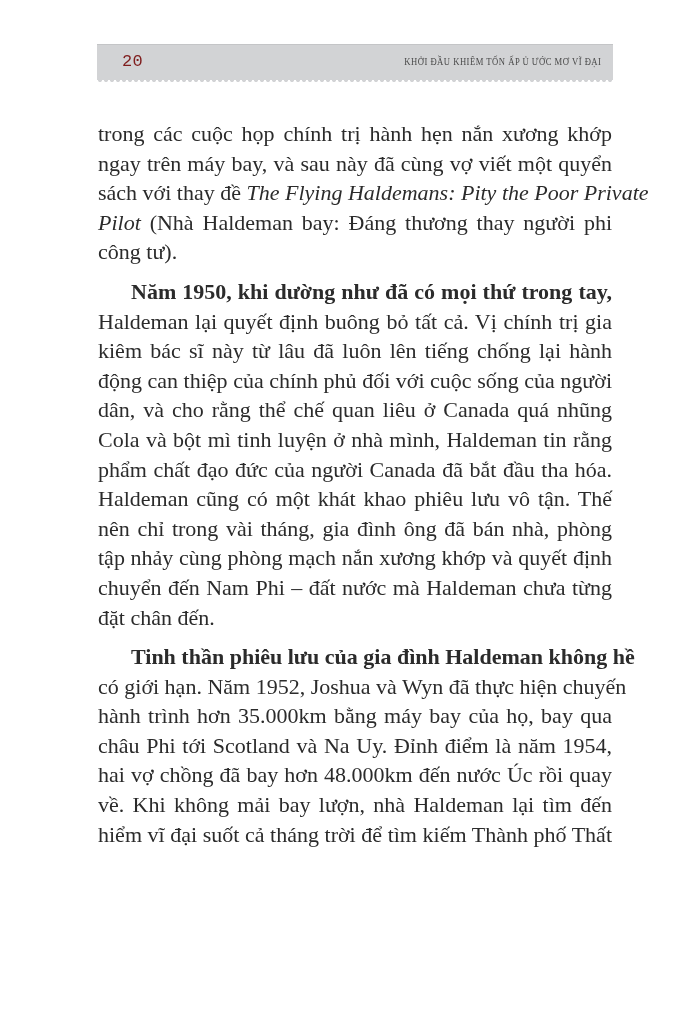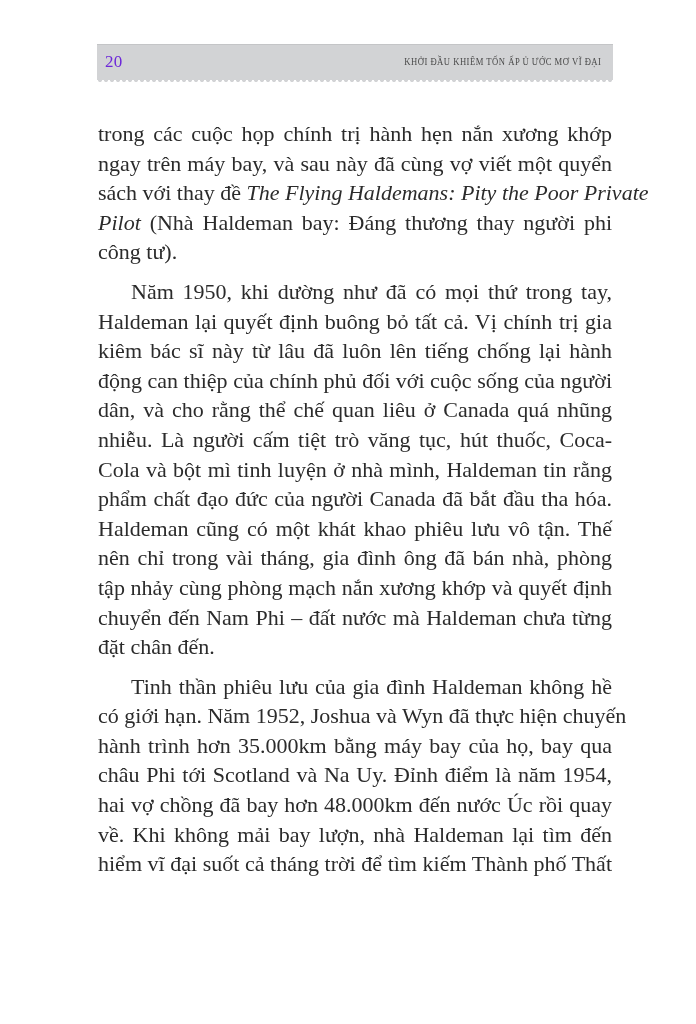--- a/index.html
+++ b/index.html
@@ -31,25 +31,26 @@
       left: 0;
       right: 0;
       bottom: -3px;
       height: 3px;
       background-image: radial-gradient(circle at 3px 0, #d2d3d5 2px, transparent 2.2px);
       background-size: 6px 3px;
       background-repeat: repeat-x;
     }
     .page-number {
       position: absolute;
-      left: 8px;
+      left: 25px;
       top: 7px;
       font-size: 17px;
-      color: #6d28d9;
+      color: #7f1d1d;
       letter-spacing: 0.2px;
+      font-family: Liberation Mono, monospace;
     }
     .chapter-title {
       position: absolute;
       right: 12px;
       top: 11px;
       font-size: 10.5px;
       color: #4a4a4a;
       letter-spacing: 0.6px;
       transform: scaleX(0.82);
       transform-origin: right center;
@@ -73,20 +74,21 @@
       text-align-last: justify;
       white-space: nowrap;
       height: 29.6px;
       overflow: visible;
     }
     .line.last {
       text-align-last: left;
     }
     .line.indent {
       text-indent: 33px;
+      font-weight: bold;
     }
     .line .seg {
       display: inline;
     }
     .italic {
       font-style: italic;
     }
   </style>
 </head>
 <body>
@@ -103,21 +105,20 @@
       <span class="line"><span class="seg">sách với thay đề </span><span class="seg italic">The Flying Haldemans: Pity the Poor Private</span></span>
       <span class="line"><span class="seg italic">Pilot</span><span class="seg"> (Nhà Haldeman bay: Đáng thương thay người phi</span></span>
       <span class="line last"><span class="seg">công tư).</span></span>
     </div>
     <div class="paragraph">
       <span class="line indent"><span class="seg">Năm 1950, khi dường như đã có mọi thứ trong tay,</span></span>
       <span class="line"><span class="seg">Haldeman lại quyết định buông bỏ tất cả. Vị chính trị gia</span></span>
       <span class="line"><span class="seg">kiêm bác sĩ này từ lâu đã luôn lên tiếng chống lại hành</span></span>
       <span class="line"><span class="seg">động can thiệp của chính phủ đối với cuộc sống của người</span></span>
       <span class="line"><span class="seg">dân, và cho rằng thể chế quan liêu ở Canada quá nhũng</span></span>
-      <span class="line"><span class="seg">nhiễu. Là người cấm tiệt trò văng tục, hút thuốc, Coca-</span></span>
       <span class="line"><span class="seg">Cola và bột mì tinh luyện ở nhà mình, Haldeman tin rằng</span></span>
       <span class="line"><span class="seg">phẩm chất đạo đức của người Canada đã bắt đầu tha hóa.</span></span>
       <span class="line"><span class="seg">Haldeman cũng có một khát khao phiêu lưu vô tận. Thế</span></span>
       <span class="line"><span class="seg">nên chỉ trong vài tháng, gia đình ông đã bán nhà, phòng</span></span>
       <span class="line"><span class="seg">tập nhảy cùng phòng mạch nắn xương khớp và quyết định</span></span>
       <span class="line"><span class="seg">chuyển đến Nam Phi – đất nước mà Haldeman chưa từng</span></span>
       <span class="line last"><span class="seg">đặt chân đến.</span></span>
     </div>
     <div class="paragraph">
       <span class="line indent"><span class="seg">Tinh thần phiêu lưu của gia đình Haldeman không hề</span></span>

